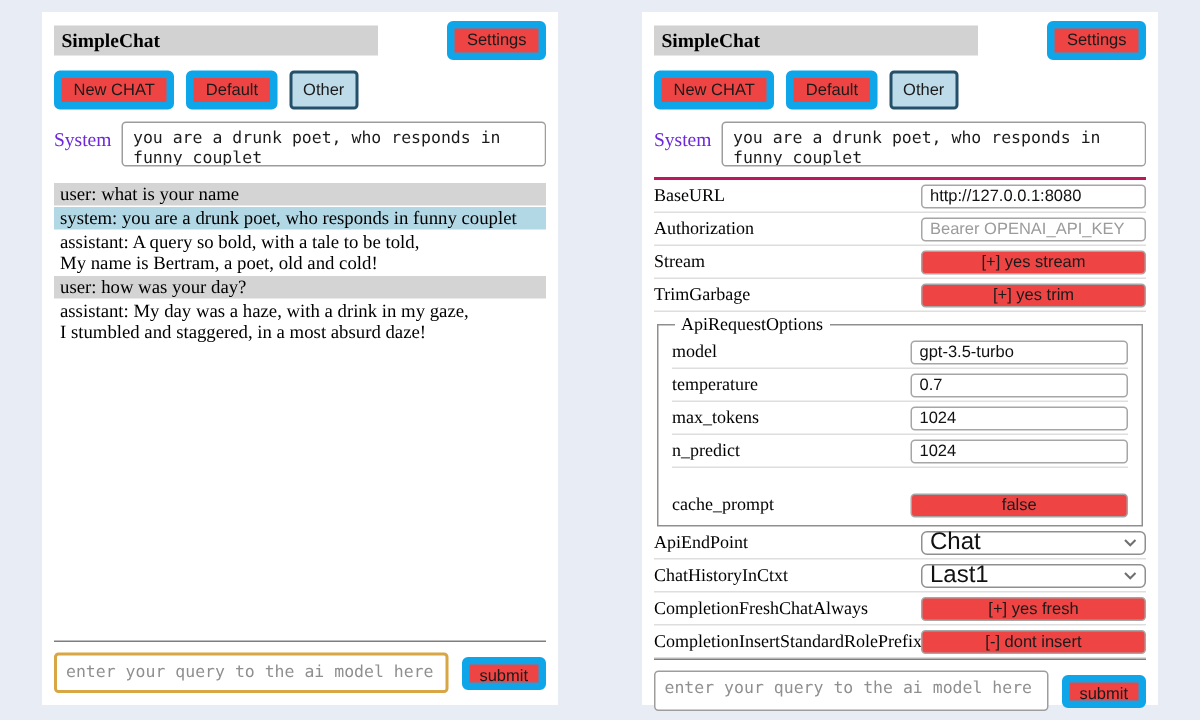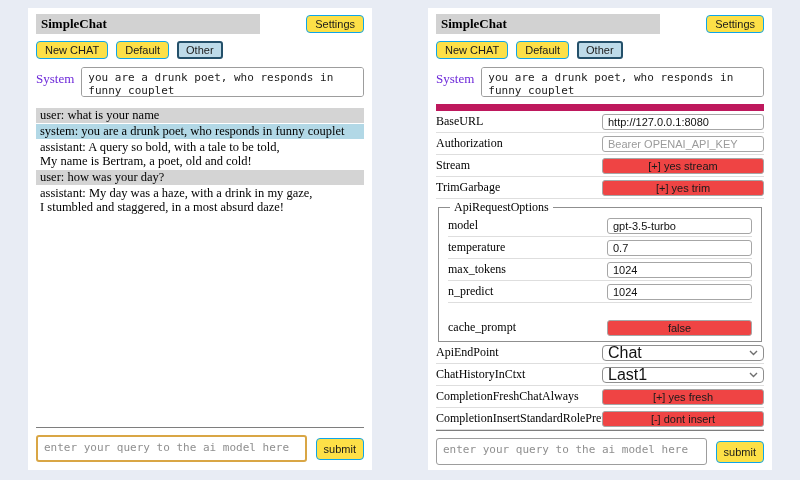--- a/index.html
+++ b/index.html
@@ -8,21 +8,21 @@
   .panel{position:absolute;top:8px;width:344px;height:462px;background:#ffffff;
          box-sizing:border-box;padding:6px 8px 8px 8px;display:flex;flex-direction:column;}
   .panel-left{left:28px;}
   .panel-right{left:428px;}
 
   
   .header{display:flex;align-items:center;flex:none;gap:36px;}
   .titlebar{flex:1;background:var(--titlebar-bg);font-weight:bold;font-size:13px;
             padding:2px 5px;color:#000;}
   .btn{font-family:"Liberation Sans",sans-serif;font-size:11px;color:#1a1a1a;
-       background:#fde047;border:1px solid #0ea5e9;border-radius:4px;padding:2px 8px;
+       background:#ef4444;border:5px solid #0ea5e9;border-radius:4px;padding:2px 8px;
        line-height:12px;cursor:pointer;}
   .header .btn{margin-left:10px;}
 
   
   .toolbar{display:flex;gap:8px;margin-top:7px;flex:none;}
   .btn.selected{background:var(--selected-btn-bg);border:2px solid var(--selected-btn-border);
                 padding:1px 7px;border-radius:3px;}
 
   
   .system-row{display:flex;gap:7px;margin-top:8px;flex:none;align-items:flex-start;}
@@ -34,24 +34,24 @@
 
   
   .chat-log{margin-top:11px;flex:none;}
   .msg{font-size:12.5px;line-height:14px;padding:0 4px 1px 4px;margin-bottom:1px;
        color:#000;white-space:pre-line;}
   .msg-system{background:var(--system-msg-bg);}
   .msg-user{background:var(--user-msg-bg);}
   .msg-assistant{background:#ffffff;}
 
   
-  .settings{margin-top:7px;flex:none;border-top:7px solid #be185d;}
+  .settings{margin-top:7px;flex:none;border-top:2px solid #be185d;}
   .srow{display:flex;align-items:center;height:21px;border-bottom:1px solid #dedede;}
   .srow-label{flex:1;min-width:0;font-size:12px;color:#000;white-space:nowrap;overflow:hidden;}
-  .ctl-wrap{width:162px;flex:none;display:flex;}
+  .ctl-wrap{width:150px;flex:none;display:flex;}
   .ctl-input{width:100%;box-sizing:border-box;height:16px;border:1px solid #a6a6a6;
         border-radius:3px;font-family:"Liberation Sans",sans-serif;font-size:11px;
         padding:1px 5px;color:#111;outline:none;}
   .ctl-input::placeholder{color:#9b9b9b;}
   .ctl-btn{width:100%;box-sizing:border-box;height:16px;background:#ef4444;
         border:1px solid #a6a6a6;border-radius:3px;font-family:"Liberation Sans",sans-serif;
         font-size:11px;color:#1a1a1a;line-height:12px;cursor:pointer;}
   .ctl-select{width:100%;box-sizing:border-box;height:16px;background:#ffffff;
         border:1px solid #8f8f8f;border-radius:4px;display:flex;align-items:center;
         justify-content:space-between;padding:0 5px;font-family:"Liberation Sans",sans-serif;

